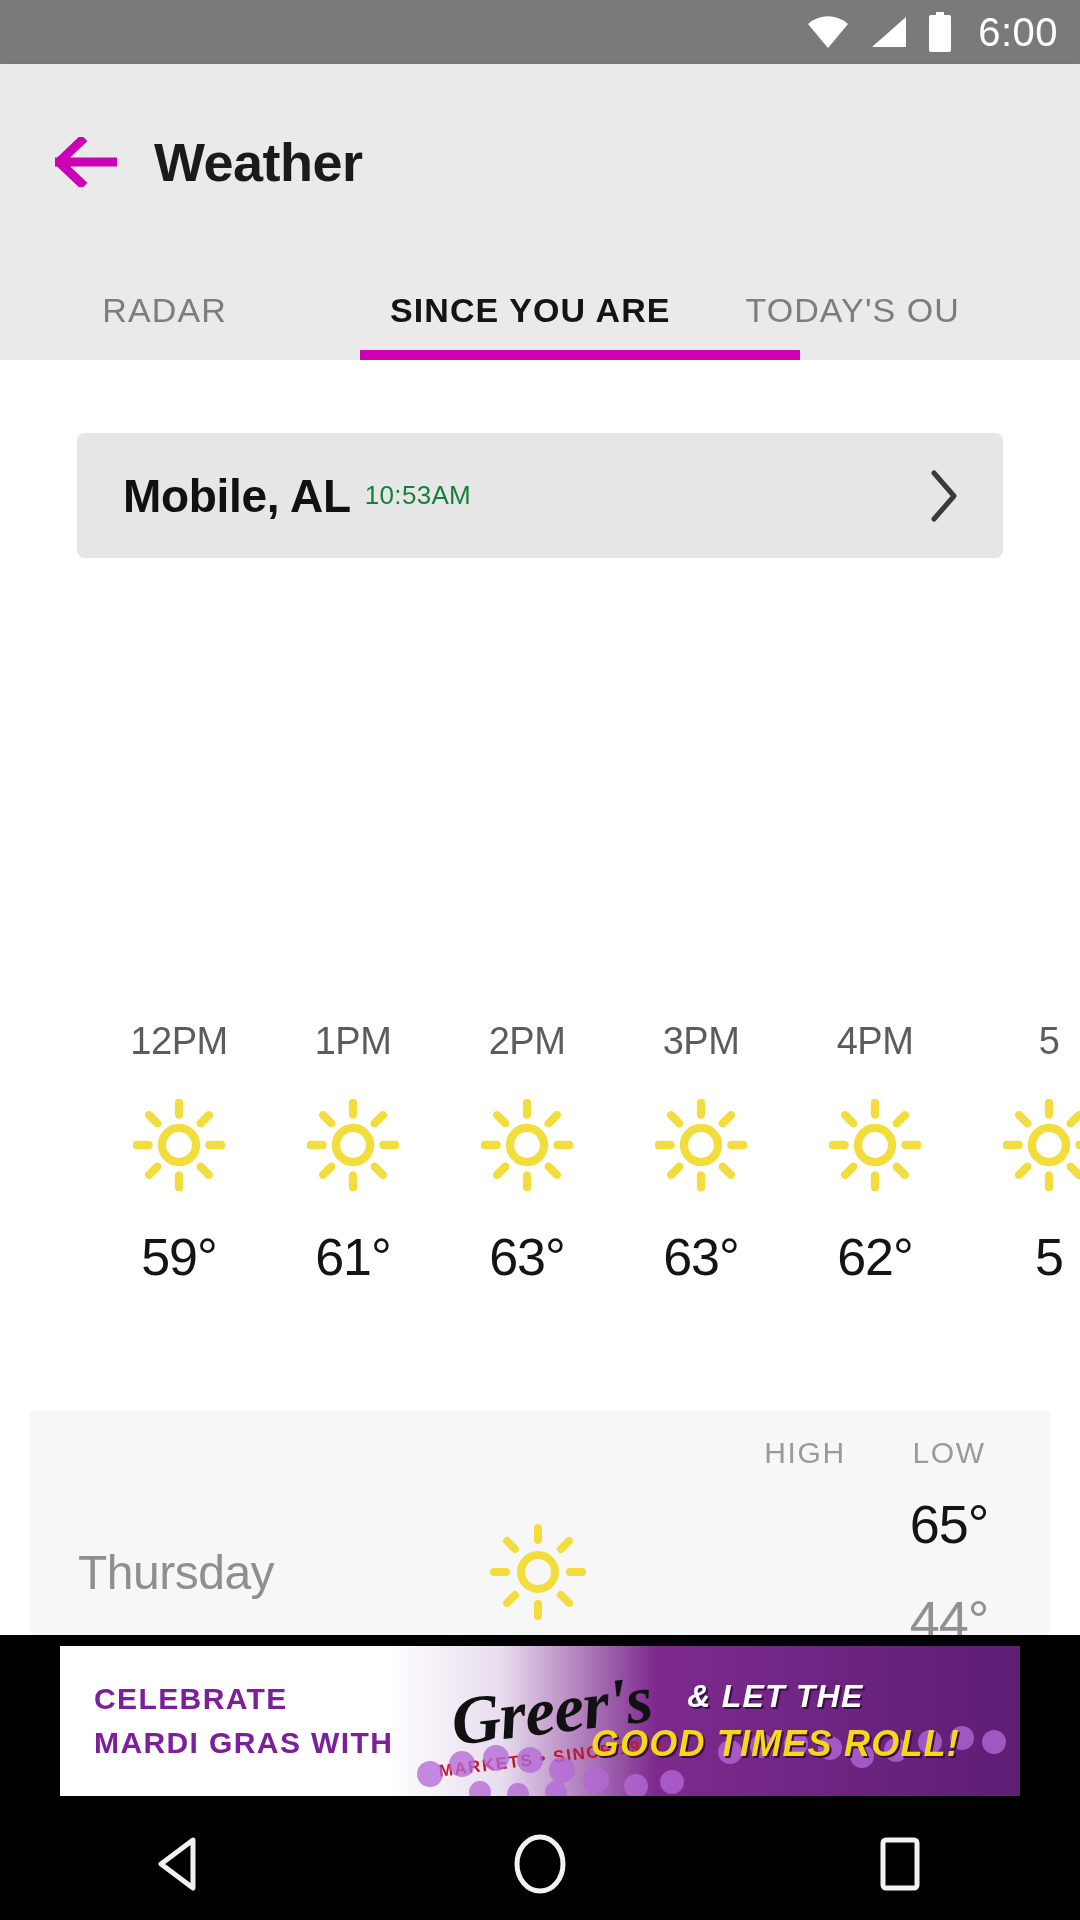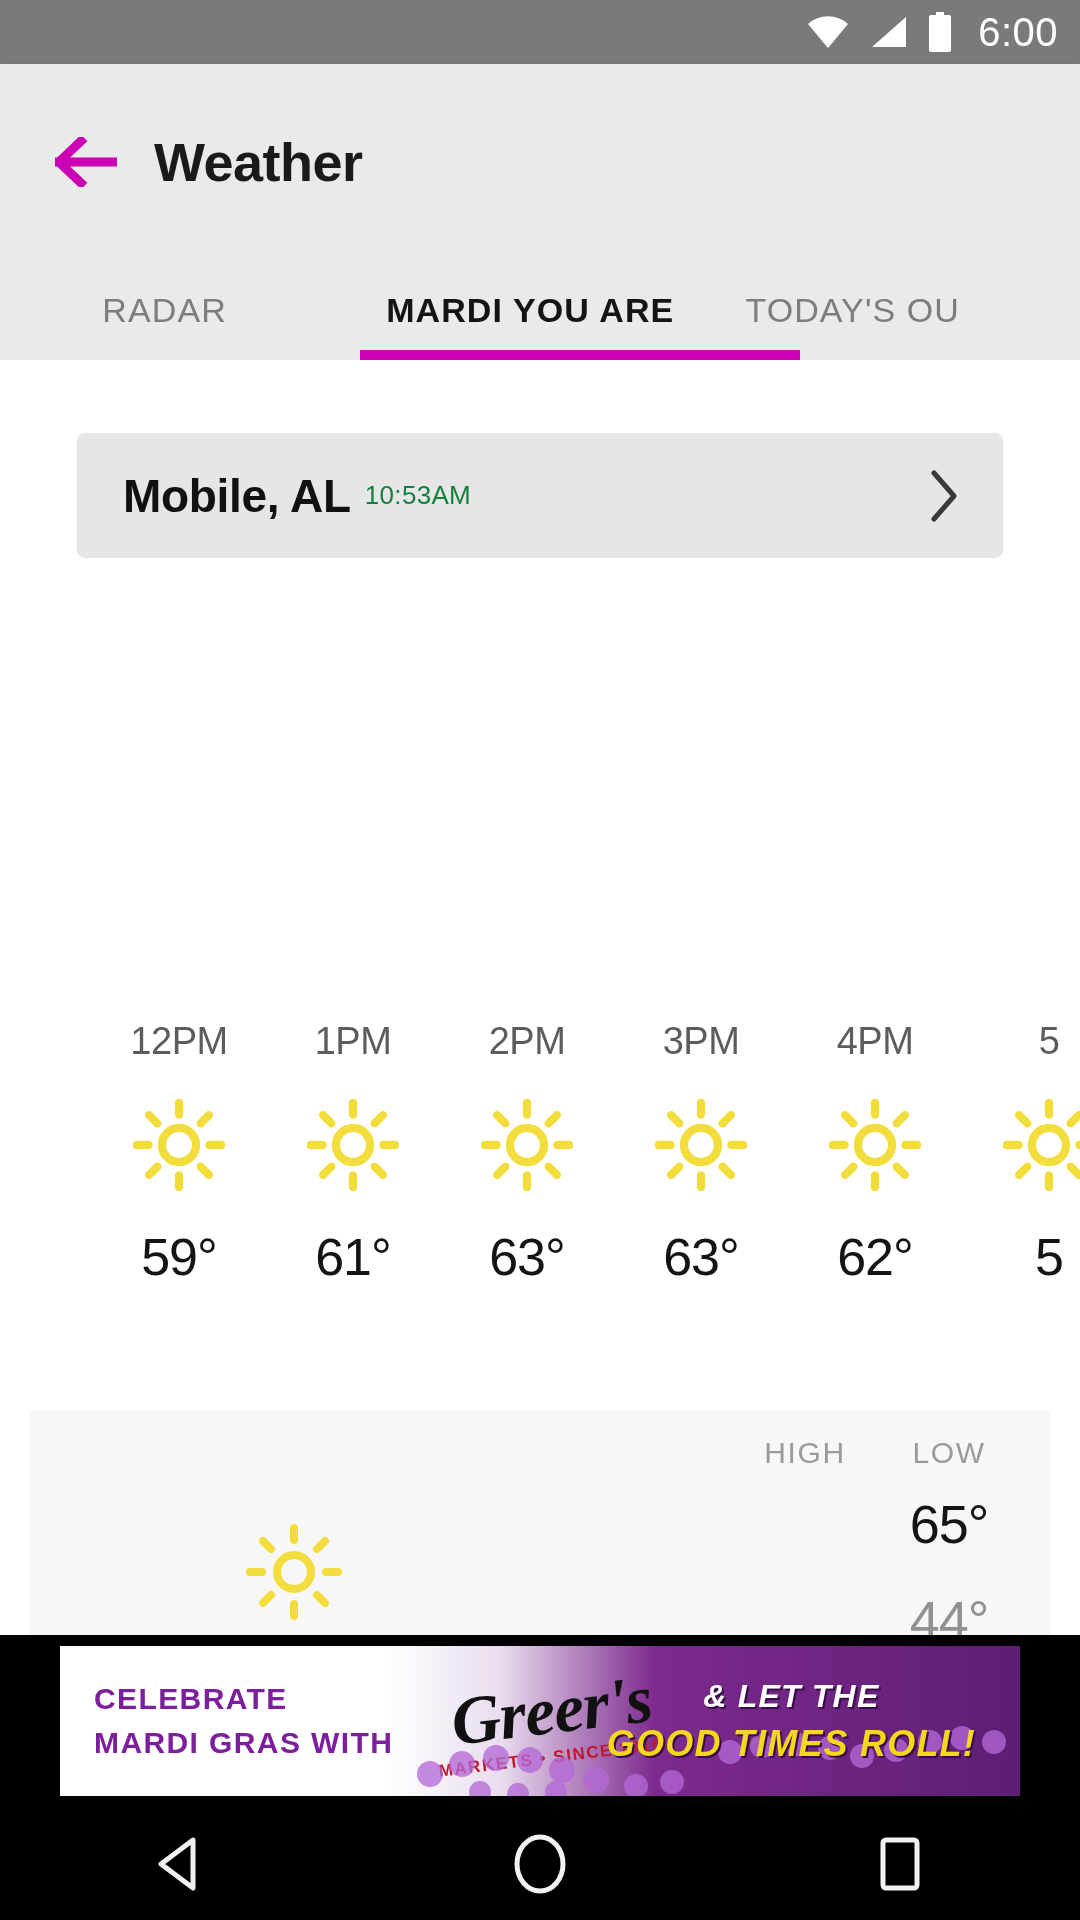--- a/index.html
+++ b/index.html
@@ -152,21 +152,21 @@
   .ad-logo-name{
     font-family:"Liberation Serif", serif; font-style:italic; font-weight:700;
     font-size:68px; color:#111111; transform:rotate(-7deg); letter-spacing:-1px;
     line-height:1;
   }
   .ad-logo-sub{
     font-size:17px; font-weight:700; color:#c0172b; letter-spacing:1.6px;
     transform:rotate(-7deg); margin-top:4px;
   }
   .ad-right{
-    position:absolute; right:44px; top:0; height:150px;
+    position:absolute; right:60px; top:0; height:150px;
     display:flex; flex-direction:column; justify-content:center; align-items:center; gap:8px;
   }
   .ad-r1{
     font-size:32px; font-weight:700; font-style:italic; color:#ffffff;
     letter-spacing:1.2px; text-shadow:2px 2px 0 #3a0d4a;
   }
   .ad-r2{
     font-size:36px; font-weight:700; font-style:italic; color:#f5d818;
     letter-spacing:1.2px; text-shadow:2px 2px 0 #3a0d4a;
   }
@@ -209,21 +209,21 @@
       <div class="back-btn">
         <svg width="62" height="50" viewBox="0 0 62 50">
           <path d="M4 25 L26 4 M4 25 L26 46 M4 25 L58 25" stroke="#cc00b4" stroke-width="9" fill="none" stroke-linecap="square" stroke-linejoin="miter"></path>
         </svg>
       </div>
       <div class="page-title">Weather</div>
     </div>
 
     <div class="tabs">
       <div class="tab t-radar">RADAR</div>
-      <div class="tab t-active">MARDI YOU ARE</div>
+      <div class="tab t-active">SINCE YOU ARE</div>
       <div class="tab t-next">TODAY'S OU</div>
       <div class="tab-indicator"></div>
     </div>
   </div>
 
   <div class="content">
 
     <div class="location-card">
       <span class="loc-name">Mobile, AL</span>
       <span class="loc-time">10:53AM</span>
@@ -358,20 +358,21 @@
       </div>
 
     </div>
 
     <div class="daily-card">
       <div class="daily-head">
         <span>HIGH</span>
         <span>LOW</span>
       </div>
       <div class="daily-row">
+        <span class="day-name">Thursday</span>
         <span class="day-icon">
           <svg width="100" height="100" viewBox="0 0 100 100">
             <g stroke="#f2dd3c" stroke-width="8" stroke-linecap="round" fill="none">
               <circle cx="50" cy="50" r="17"></circle>
               <line x1="50" y1="6" x2="50" y2="18"></line>
                 <line x1="50" y1="82" x2="50" y2="94"></line>
               <line x1="6" y1="50" x2="18" y2="50"></line>
                 <line x1="82" y1="50" x2="94" y2="50"></line>
               <line x1="19" y1="19" x2="27" y2="27"></line>
                 <line x1="73" y1="73" x2="81" y2="81"></line>

